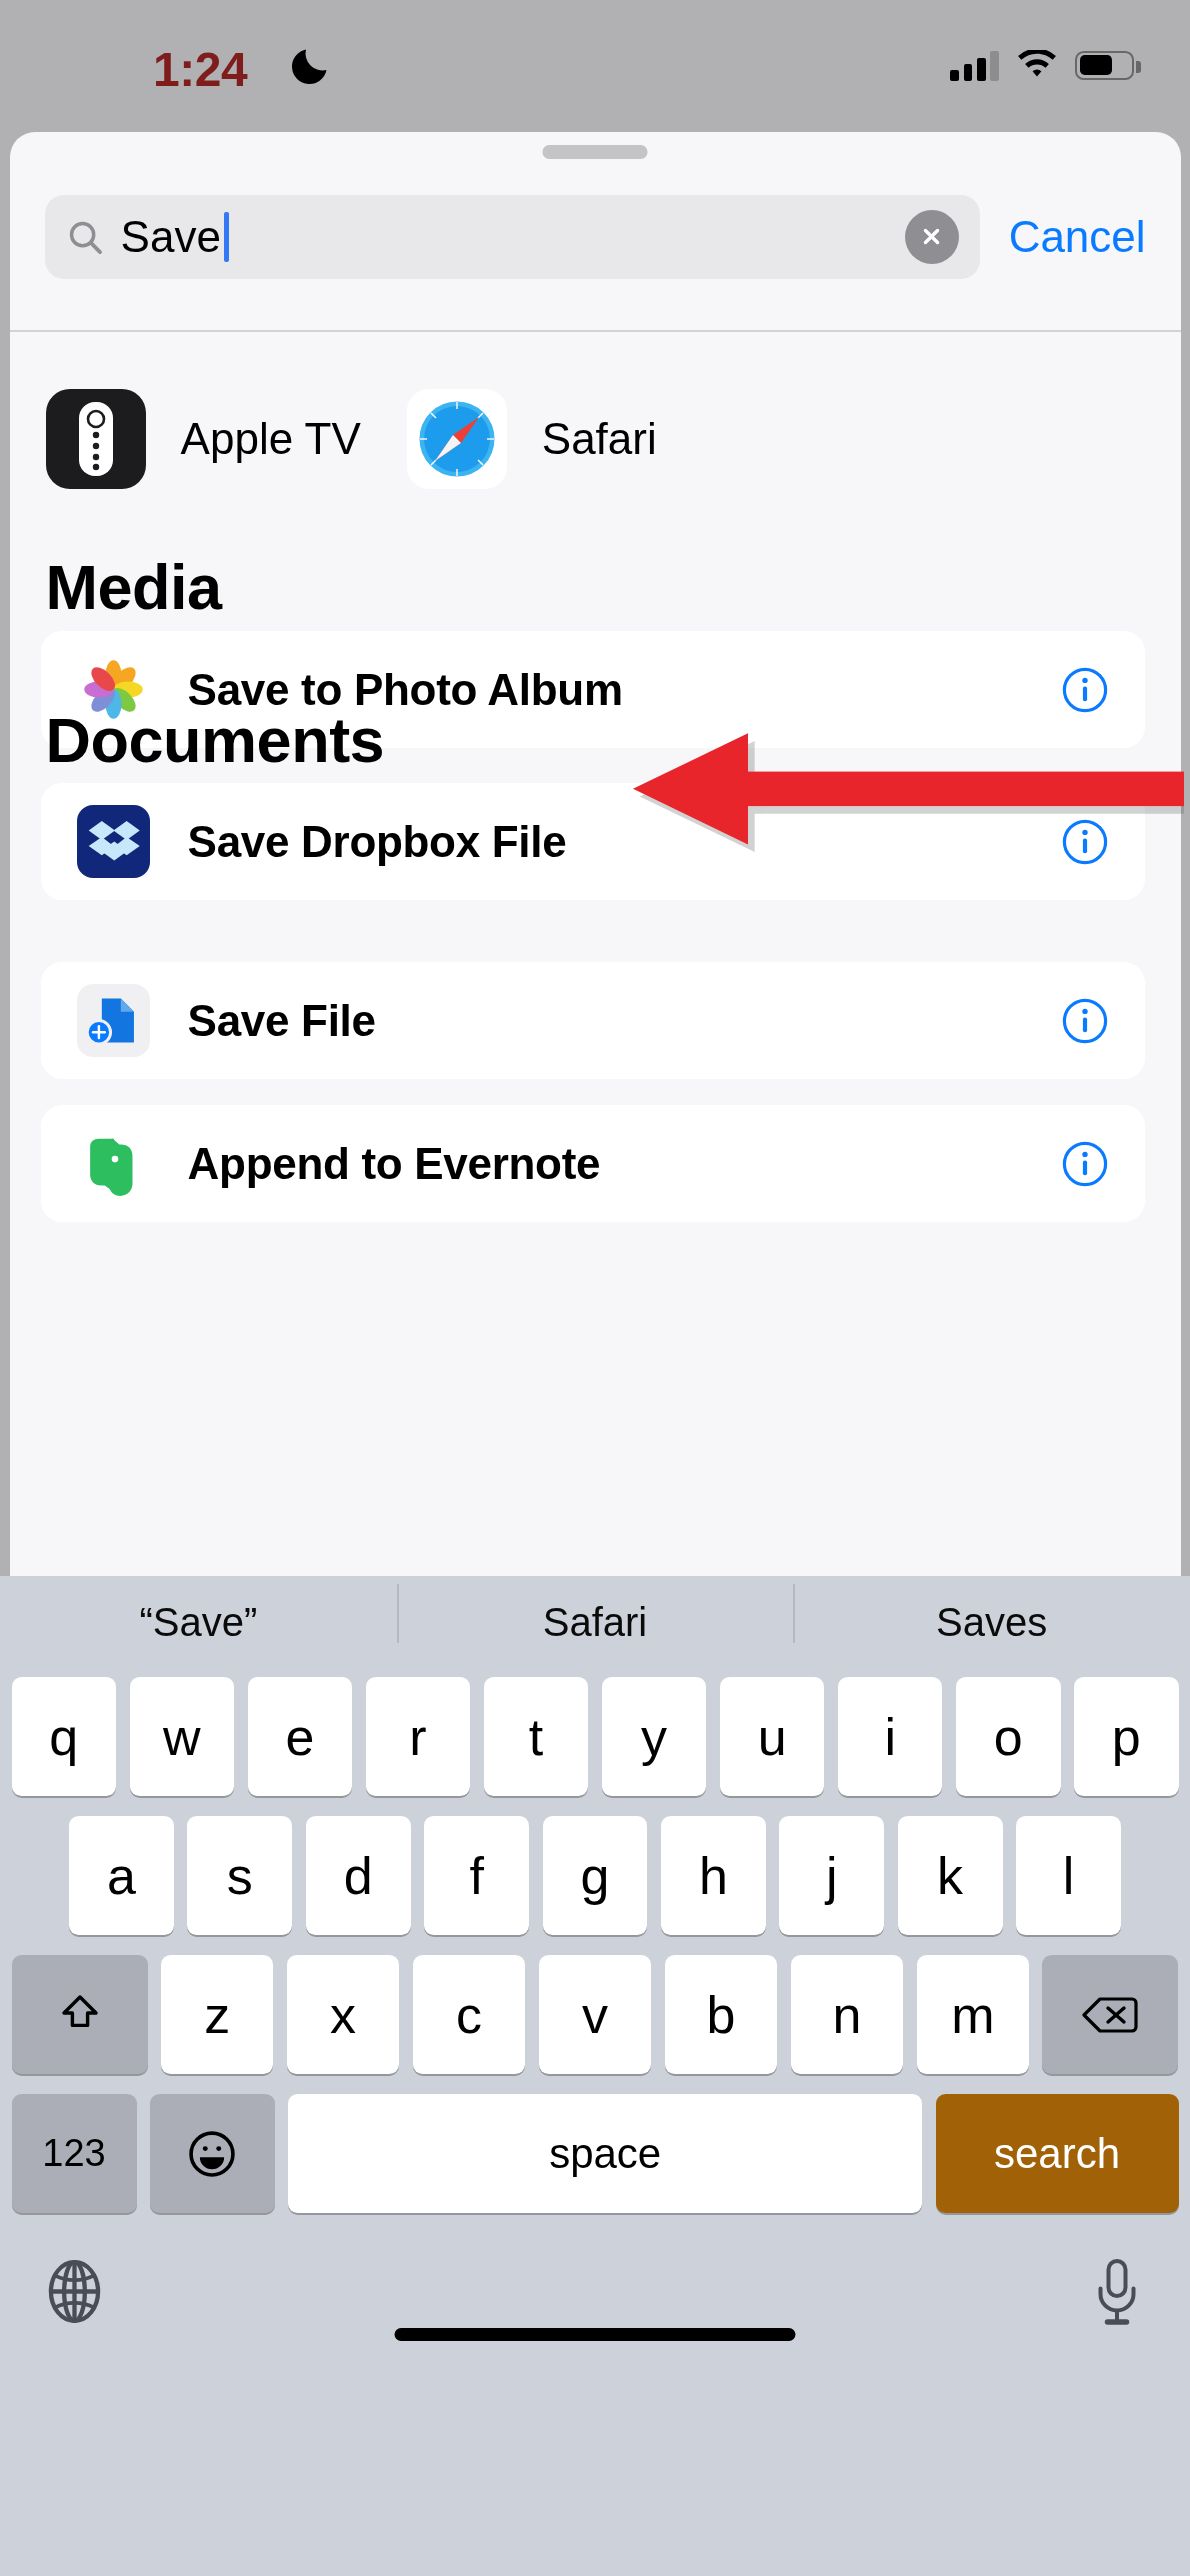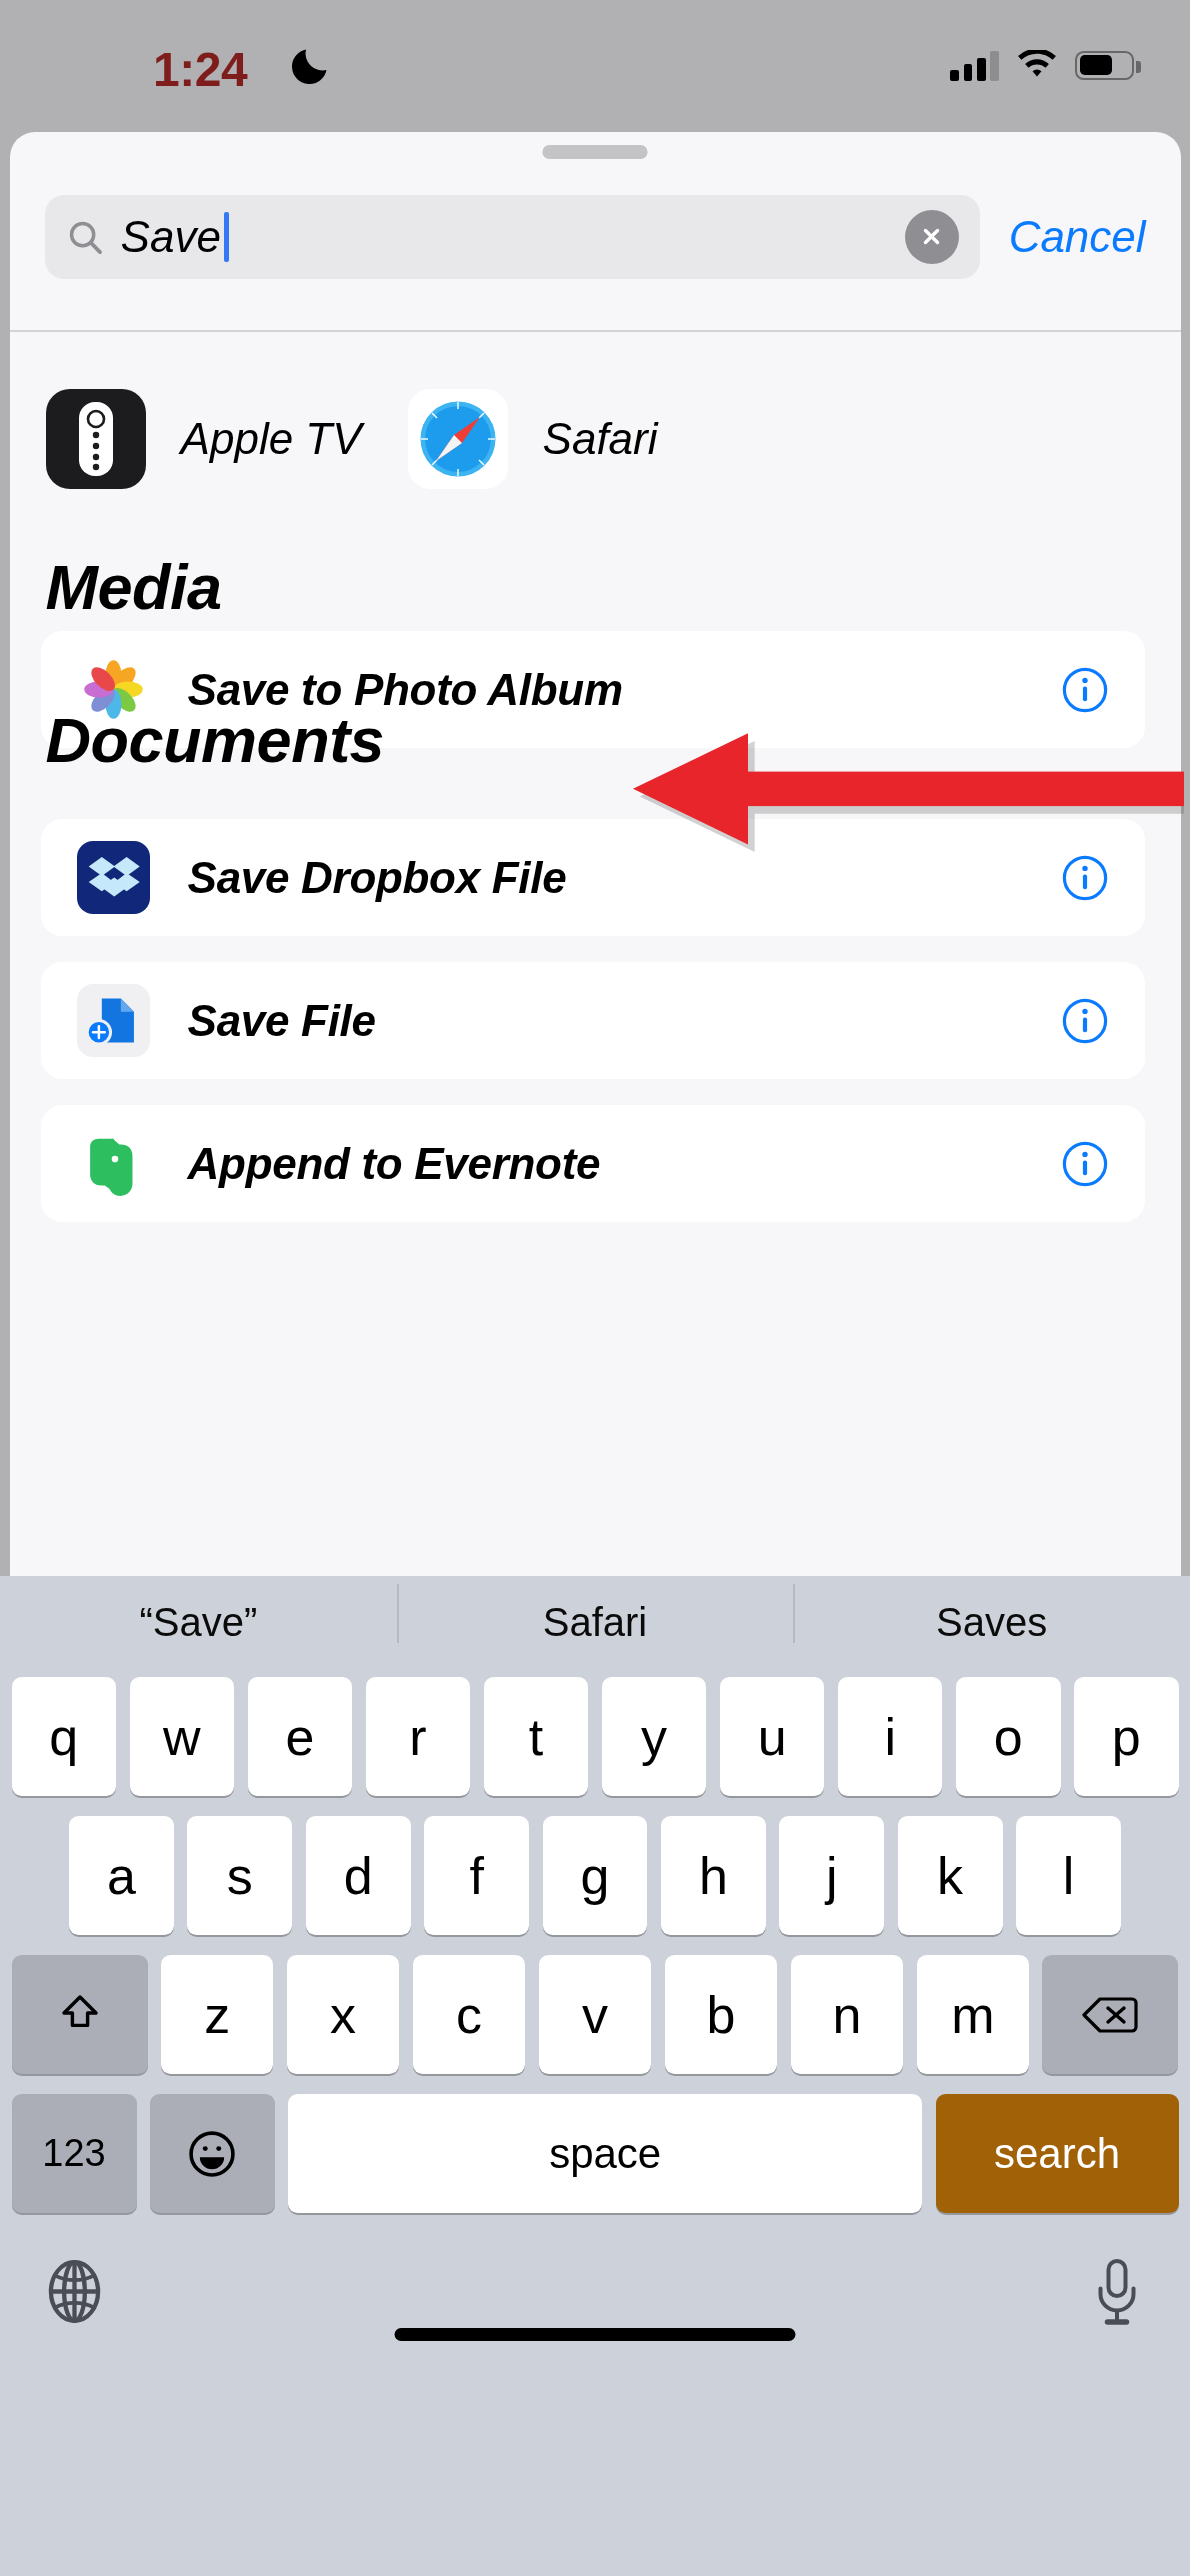--- a/index.html
+++ b/index.html
@@ -46,21 +46,20 @@
     position:absolute; left:2.9px; top:2.9px; bottom:2.9px;
     background:#000; border-radius:4.8px;
   }
 
   
   .sheet{
     position:absolute; top:132px; left:9.6px; width:1171px; height:1444px;
     background:#f7f7f9;
     border-radius:25px 25px 0 0;
     overflow:hidden;
-    font-style:italic;
   }
   .grabber{
     position:absolute; top:13.4px; left:50%; transform:translateX(-50%);
     width:105px; height:13.4px; background:#c4c4c6; border-radius:6.7px;
   }
 
   
   .searchrow{
     position:absolute; top:52px; left:0; width:1171px; height:105px;
     display:flex; align-items:center; padding:0 35px;
@@ -280,21 +279,21 @@
     <span class="card-label">Save to Photo Album</span>
     <svg class="info" viewBox="0 0 24 24">
       <circle cx="12" cy="12" r="10.3" fill="none" stroke="#0a7bff" stroke-width="1.6"></circle>
       <circle cx="12" cy="7.2" r="1.35" fill="#0a7bff"></circle>
       <rect x="10.95" y="10.2" width="2.1" height="7.4" rx="1" fill="#0a7bff"></rect>
     </svg>
   </div>
 
   <div class="sec-title" style="top:572px">Documents</div>
 
-  <div class="card" style="top:687px">
+  <div class="card" style="top:651px">
     <svg class="card-icon" viewBox="0 0 100 100">
       <rect width="100" height="100" rx="22" fill="#11277a"></rect>
       <g fill="#c5e9fb">
         <polygon points="34,22 16,35 34,48 52,35"></polygon>
         <polygon points="68,22 86,35 68,48 50,35"></polygon>
         <polygon points="34,52 16,39 34,26 52,39" opacity="0"></polygon>
         <polygon points="51,50 33,63 51,76 69,63"></polygon>
         <polygon points="16,56 34,69 51,57 34,44"></polygon>
         <polygon points="86,56 68,69 51,57 68,44"></polygon>
       </g>

